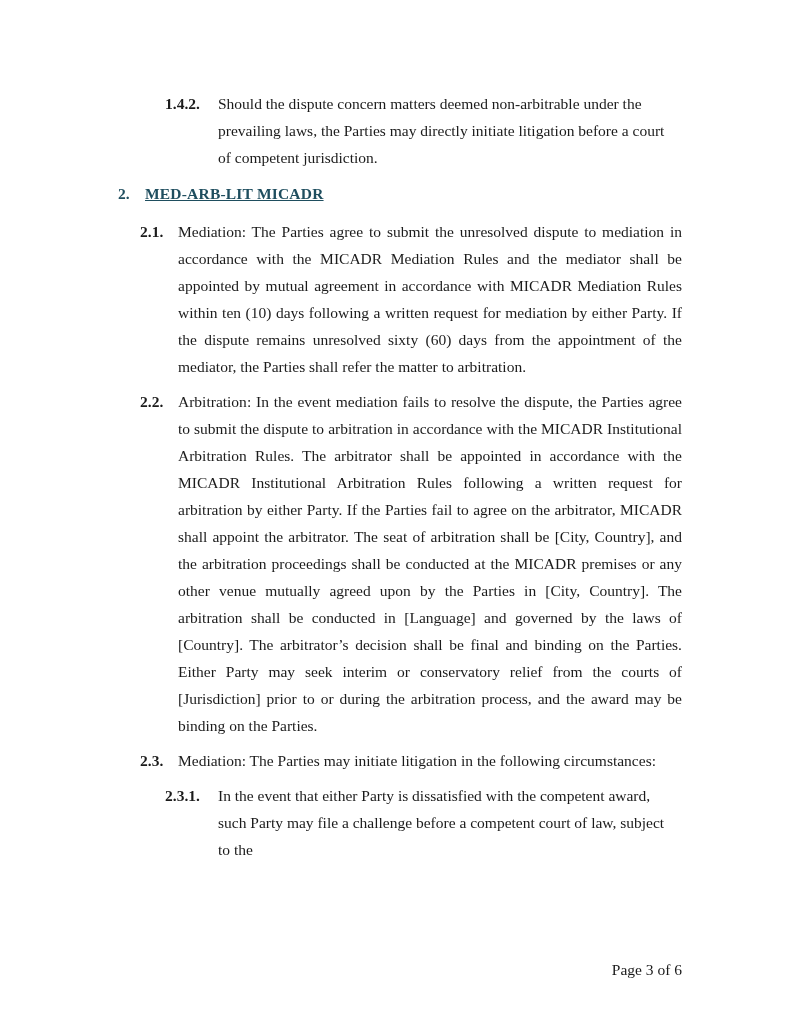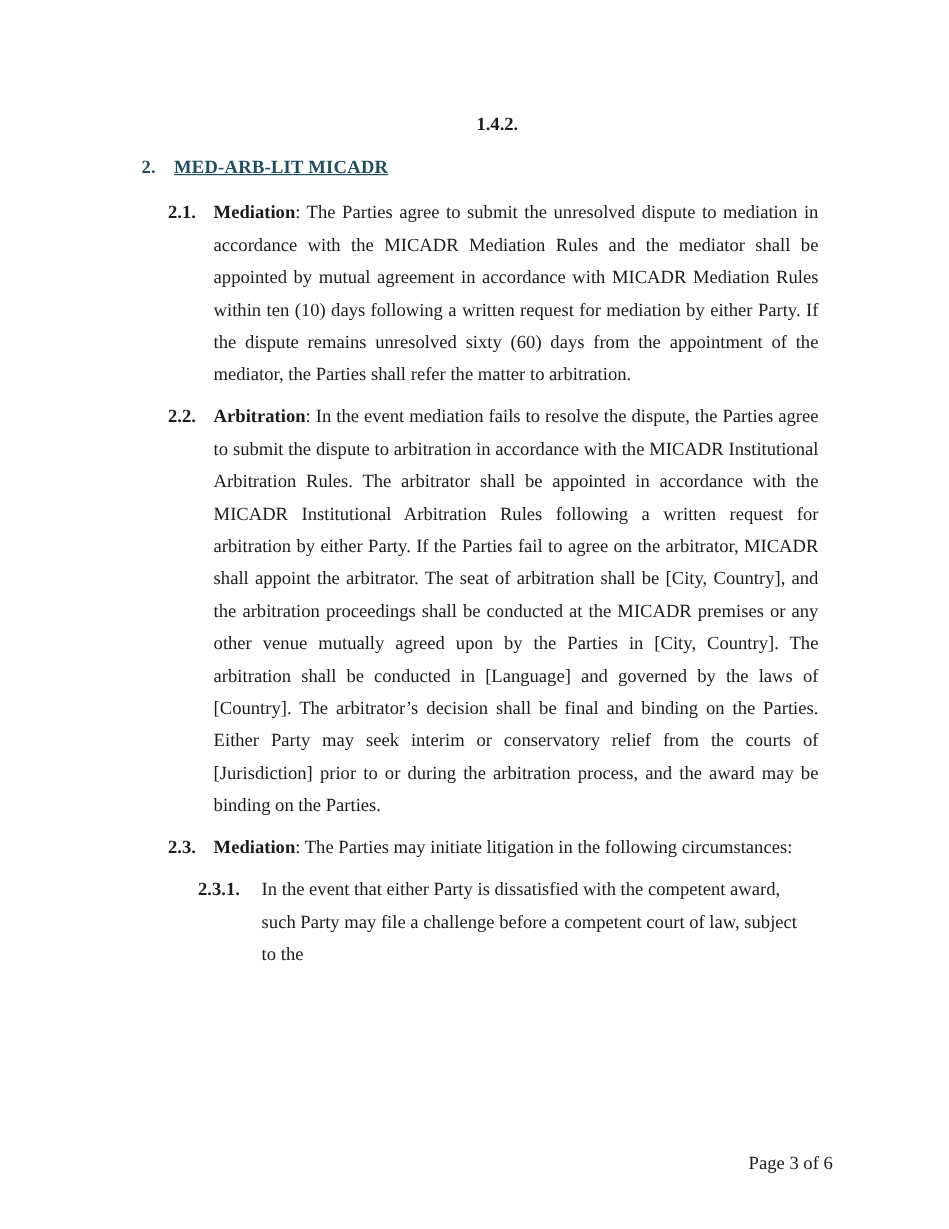--- a/index.html
+++ b/index.html
@@ -60,37 +60,38 @@
   }
   .l1 .num {
     flex: 0 0 38px;
     font-weight: bold;
   }
   .l1 .body {
     flex: 1 1 auto;
     text-align: justify;
   }
   .l1 .body .lead {
-    font-weight: bold;
+    font-weight: normal;
   }
   .footer {
     position: absolute;
     top: 956px;
-    right: 97px;
+    right: 109px;
     font-size: 15.5px;
     color: #1b1b1b;
   }
 </style>
 </head>
 <body>
 
 <div class="page">
 
   <div class="row sub2">
     <span class="num">1.4.2.</span>
+    <div class="body">Should the dispute concern matters deemed non-arbitrable under the prevailing laws, the Parties may directly initiate litigation before a court of competent jurisdiction.</div>
   </div>
 
 
   <div class="row heading" style="color: rgb(31, 78, 95);">
     <span class="hnum">2.</span>
     <span class="htext">MED-ARB-LIT MICADR</span>
   </div>
 
   <div class="row l1">
     <span class="num">2.1.</span>

